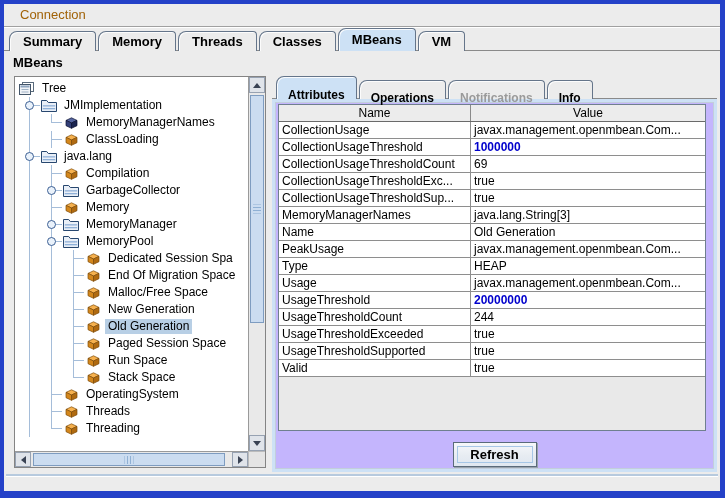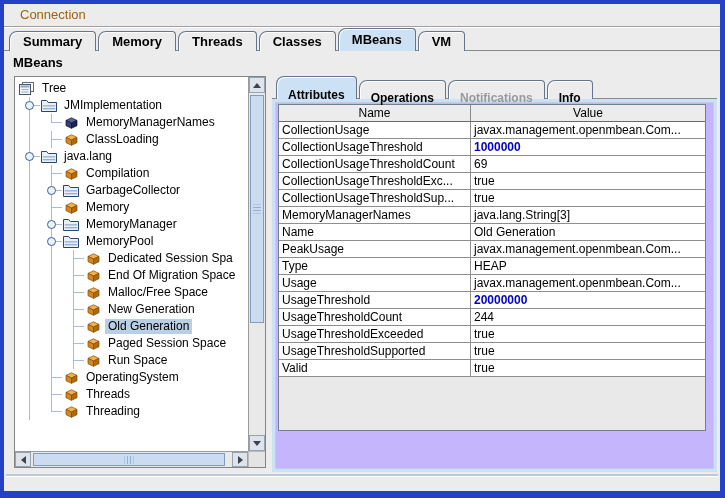--- a/index.html
+++ b/index.html
@@ -330,20 +330,33 @@
             <svg width="13" height="12" viewBox="0 0 13 12">
               <polygon points="6.5,0.8 12,3.4 6.5,6 1,3.4" fill="#f6b14e" stroke="#7c4a08" stroke-width="0.7"></polygon>
               <polygon points="1,3.4 6.5,6 6.5,11.3 1,8.7" fill="#d4871c" stroke="#7c4a08" stroke-width="0.7"></polygon>
               <polygon points="12,3.4 6.5,6 6.5,11.3 12,8.7" fill="#b06a10" stroke="#7c4a08" stroke-width="0.7"></polygon>
             </svg>
           </span>
           <span class="tree-label">Run Space</span>
         </div>
         <div class="tree-row">
           <span class="cell c-v"></span>
+          <span class="cell c-v"></span>
+          <span class="cell c-l"></span>
+          <span class="tree-icon">
+            <svg width="13" height="12" viewBox="0 0 13 12">
+              <polygon points="6.5,0.8 12,3.4 6.5,6 1,3.4" fill="#f6b14e" stroke="#7c4a08" stroke-width="0.7"></polygon>
+              <polygon points="1,3.4 6.5,6 6.5,11.3 1,8.7" fill="#d4871c" stroke="#7c4a08" stroke-width="0.7"></polygon>
+              <polygon points="12,3.4 6.5,6 6.5,11.3 12,8.7" fill="#b06a10" stroke="#7c4a08" stroke-width="0.7"></polygon>
+            </svg>
+          </span>
+          <span class="tree-label">Stack Space</span>
+        </div>
+        <div class="tree-row">
+          <span class="cell c-v"></span>
           <span class="cell c-t"></span>
           <span class="tree-icon">
             <svg width="13" height="12" viewBox="0 0 13 12">
               <polygon points="6.5,0.8 12,3.4 6.5,6 1,3.4" fill="#f6b14e" stroke="#7c4a08" stroke-width="0.7"></polygon>
               <polygon points="1,3.4 6.5,6 6.5,11.3 1,8.7" fill="#d4871c" stroke="#7c4a08" stroke-width="0.7"></polygon>
               <polygon points="12,3.4 6.5,6 6.5,11.3 12,8.7" fill="#b06a10" stroke="#7c4a08" stroke-width="0.7"></polygon>
             </svg>
           </span>
           <span class="tree-label">OperatingSystem</span>
         </div>
@@ -462,17 +475,18 @@
             <div class="trow">
               <div class="td name">UsageThresholdSupported</div>
               <div class="td value plain">true</div>
             </div>
             <div class="trow">
               <div class="td name">Valid</div>
               <div class="td value plain">true</div>
             </div>
           </div>
       </div>
+      <button class="refresh-btn">Refresh</button>
     </div>
   </div>
 
   <div class="etched-line"></div>
 </div>
 
 </body></html>

